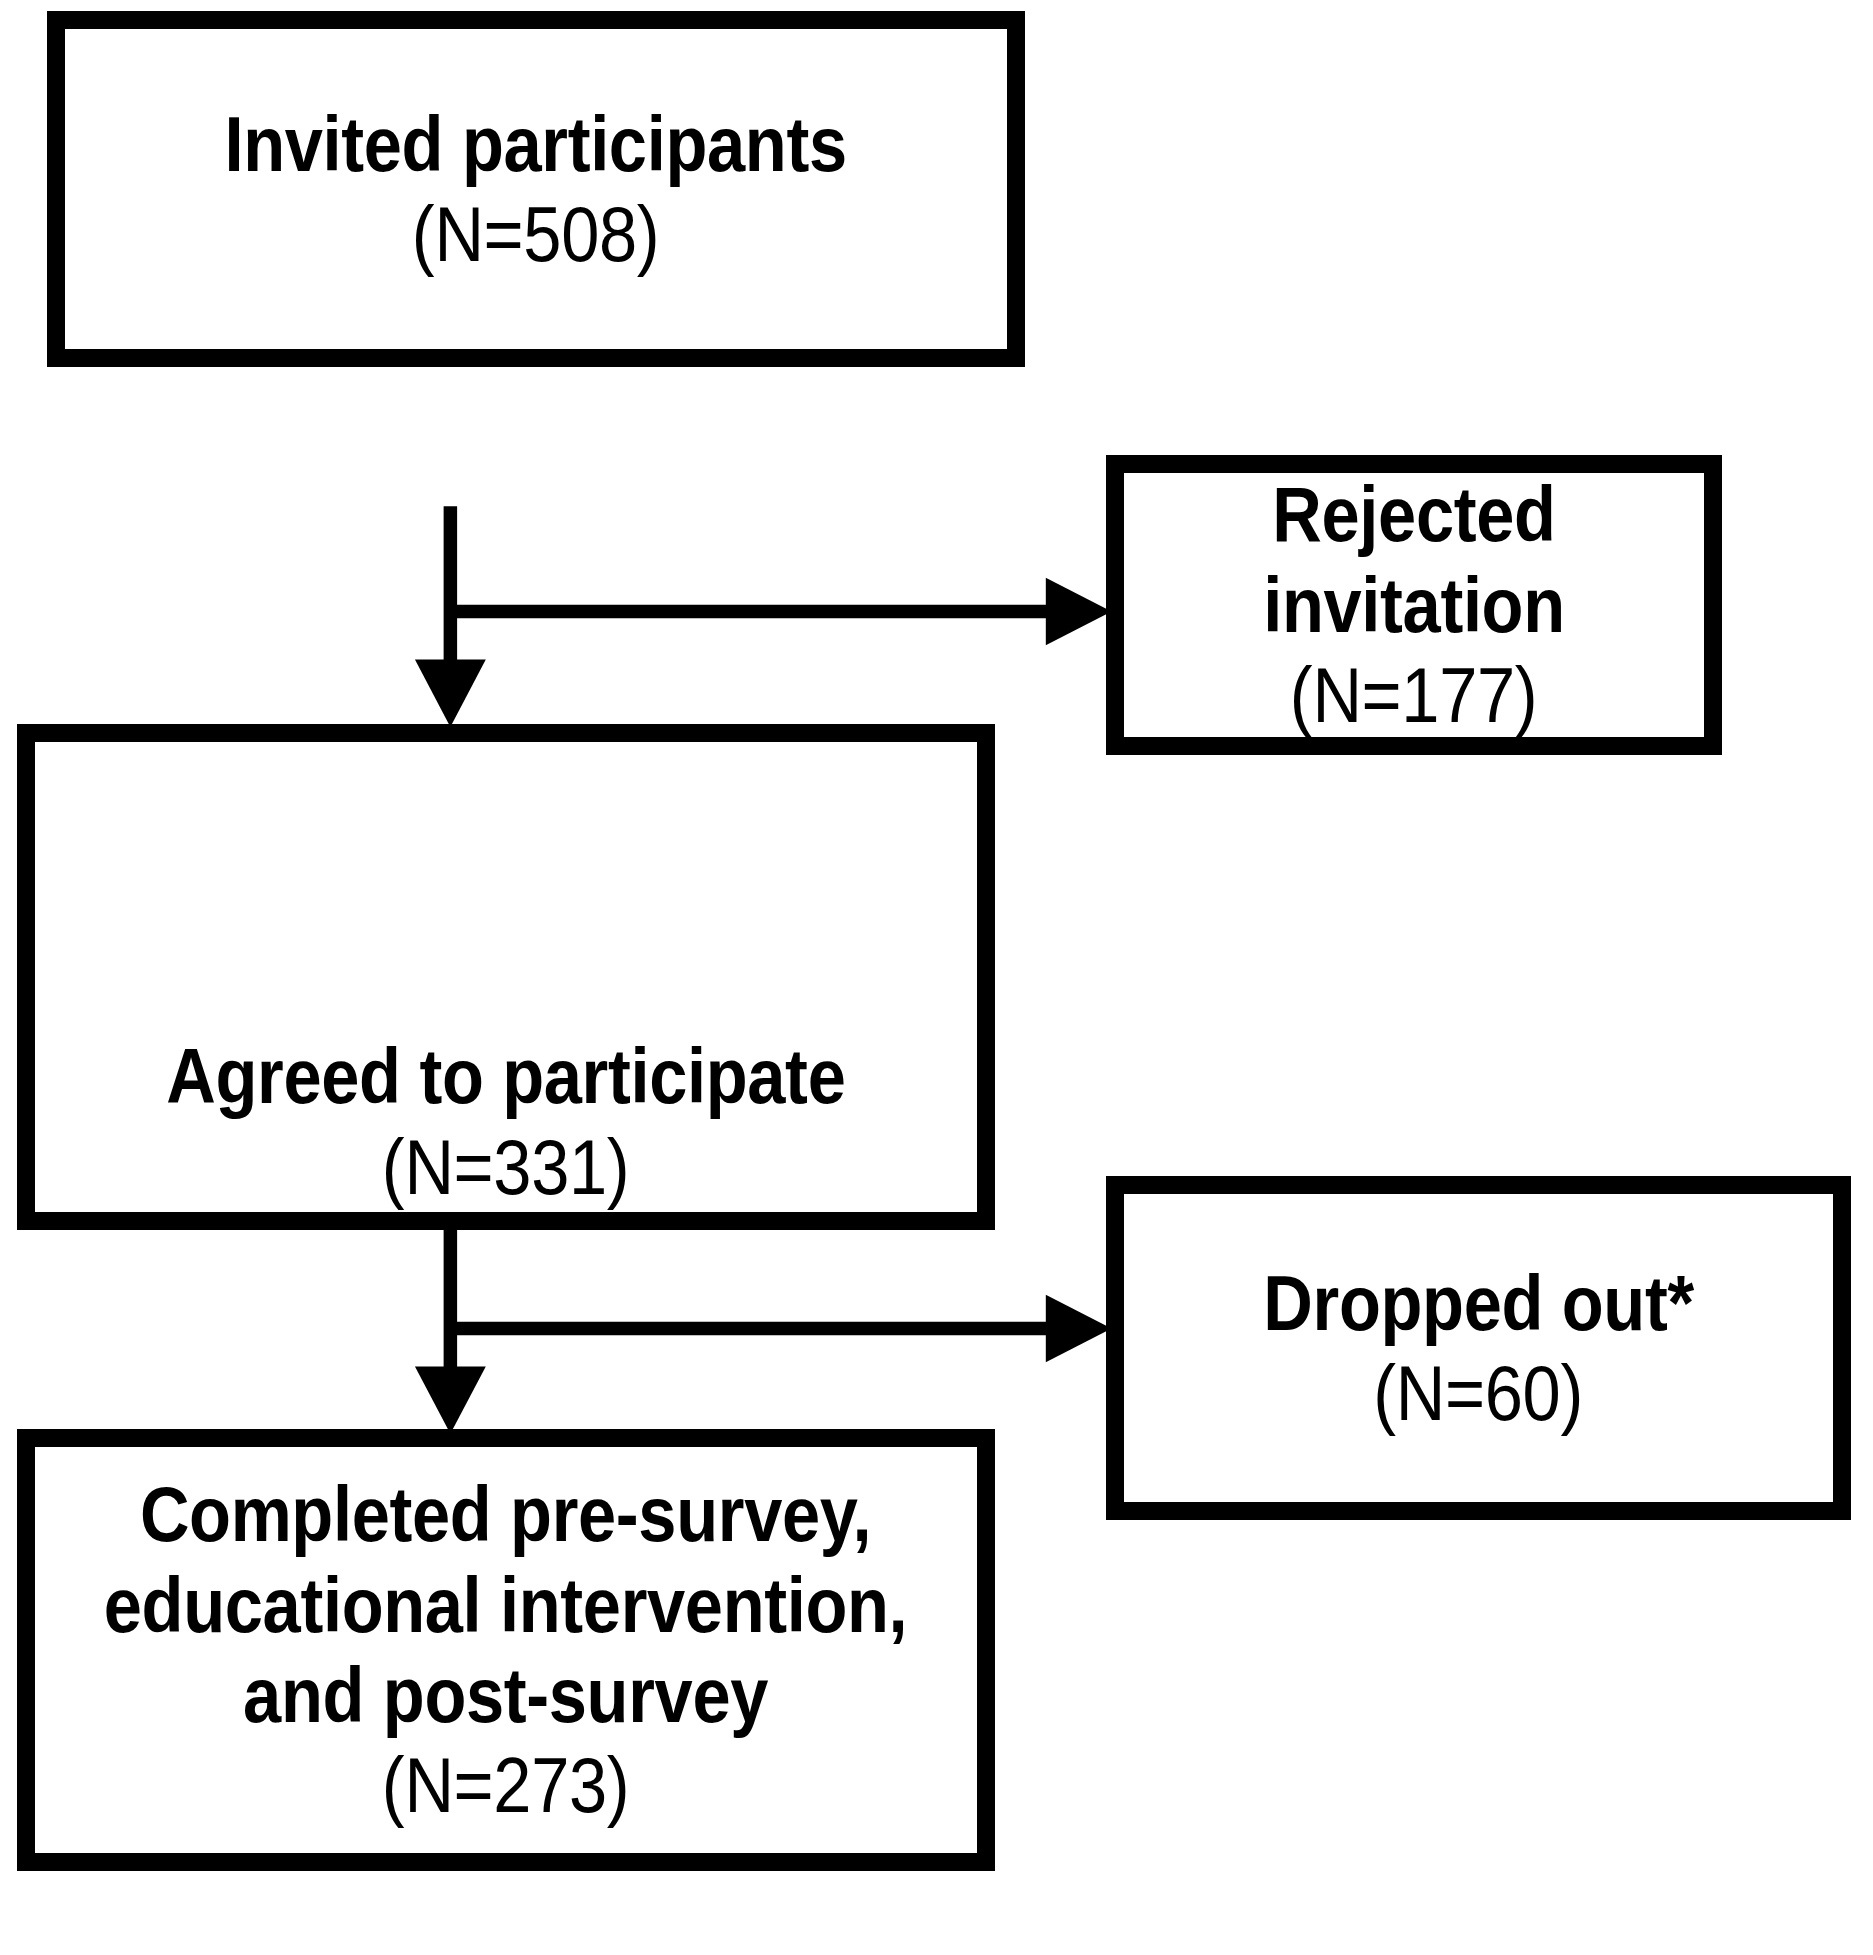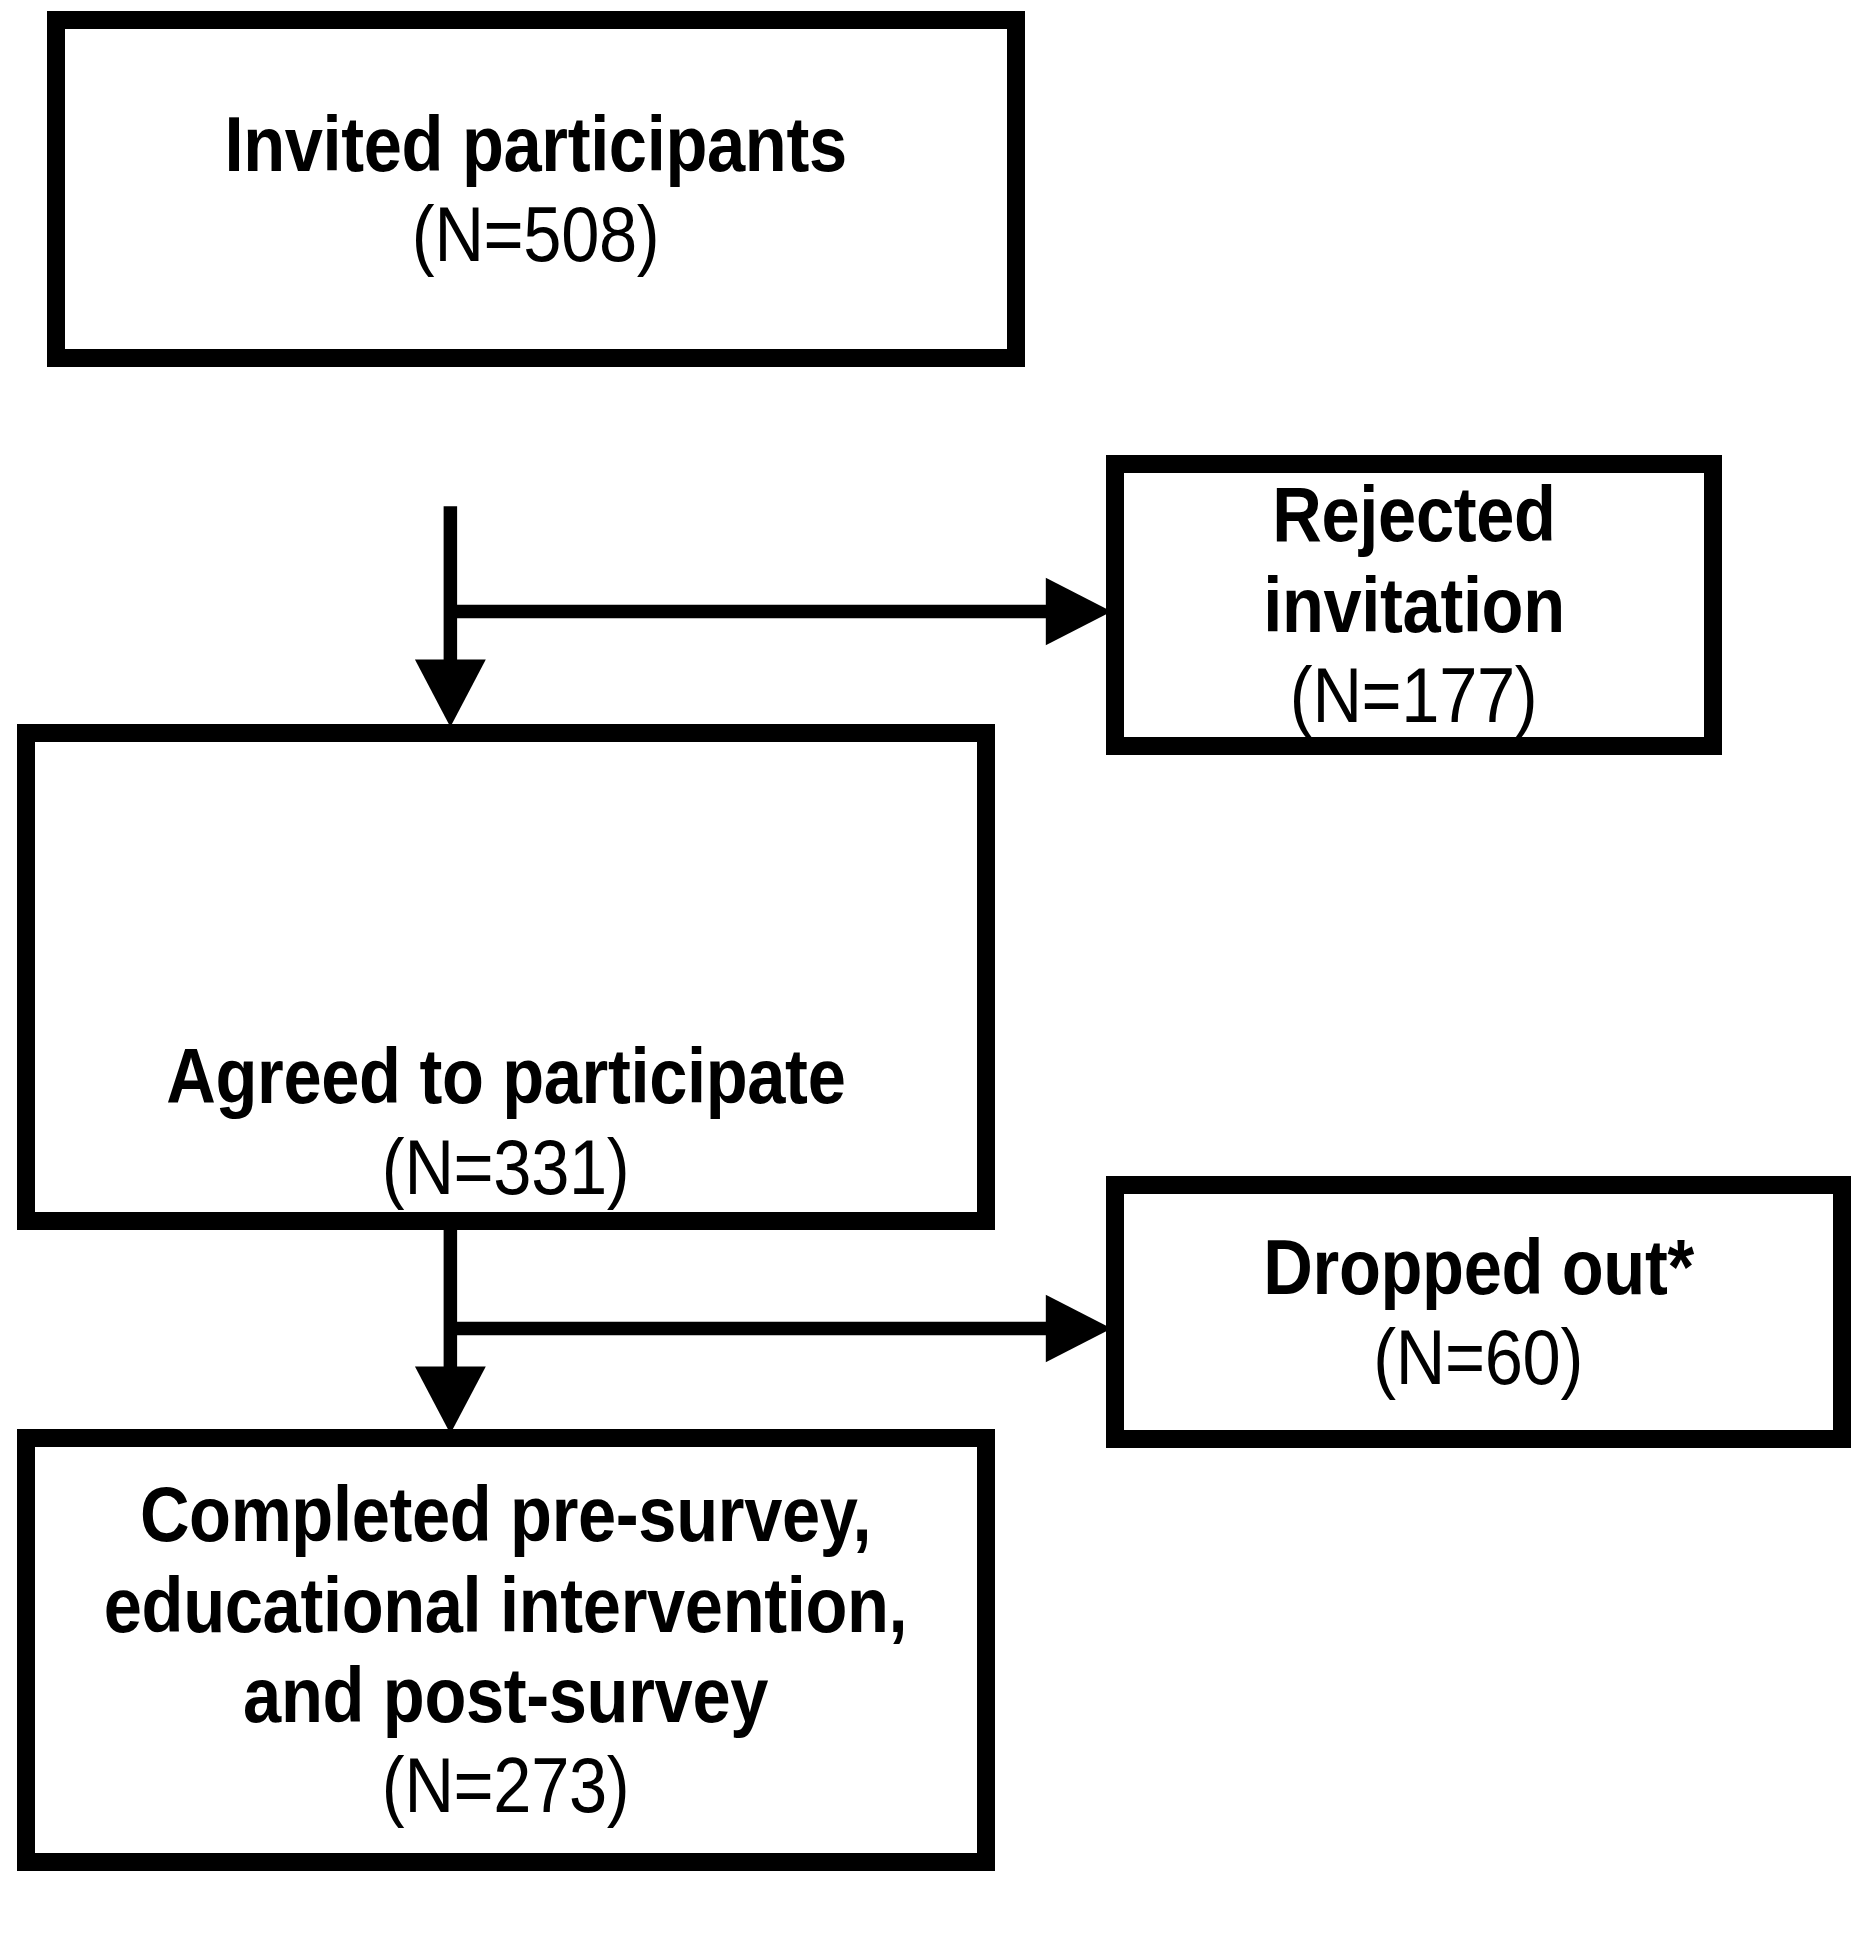--- a/index.html
+++ b/index.html
@@ -43,21 +43,21 @@
     font-size: 78px;
     line-height: 1.16;
     letter-spacing: -0.4px;
     transform: scaleX(0.88);
     transform-origin: center center;
   }
   
   #box-invited   { left: 17px;   top: 11px;   width: 978px; height: 356px; margin-left: 30px; }
   #box-rejected  { left: 1106px; top: 455px;  width: 616px;  height: 300px; }
   #box-agreed    { left: 17px;   top: 724px;  width: 978px; height: 506px; justify-content: flex-end; }
-  #box-dropped   { left: 1106px; top: 1176px; width: 745px;  height: 272px; text-align: center; }
+  #box-dropped   { left: 1106px; top: 1176px; width: 745px;  height: 344px; text-align: center; }
   #box-completed { left: 17px;   top: 1429px; width: 978px; height: 442px; }
 
   #connector-layer {
     position: absolute;
     left: 0;
     top: 0;
     width: 1874px;
     height: 1956px;
     pointer-events: none;
   }

